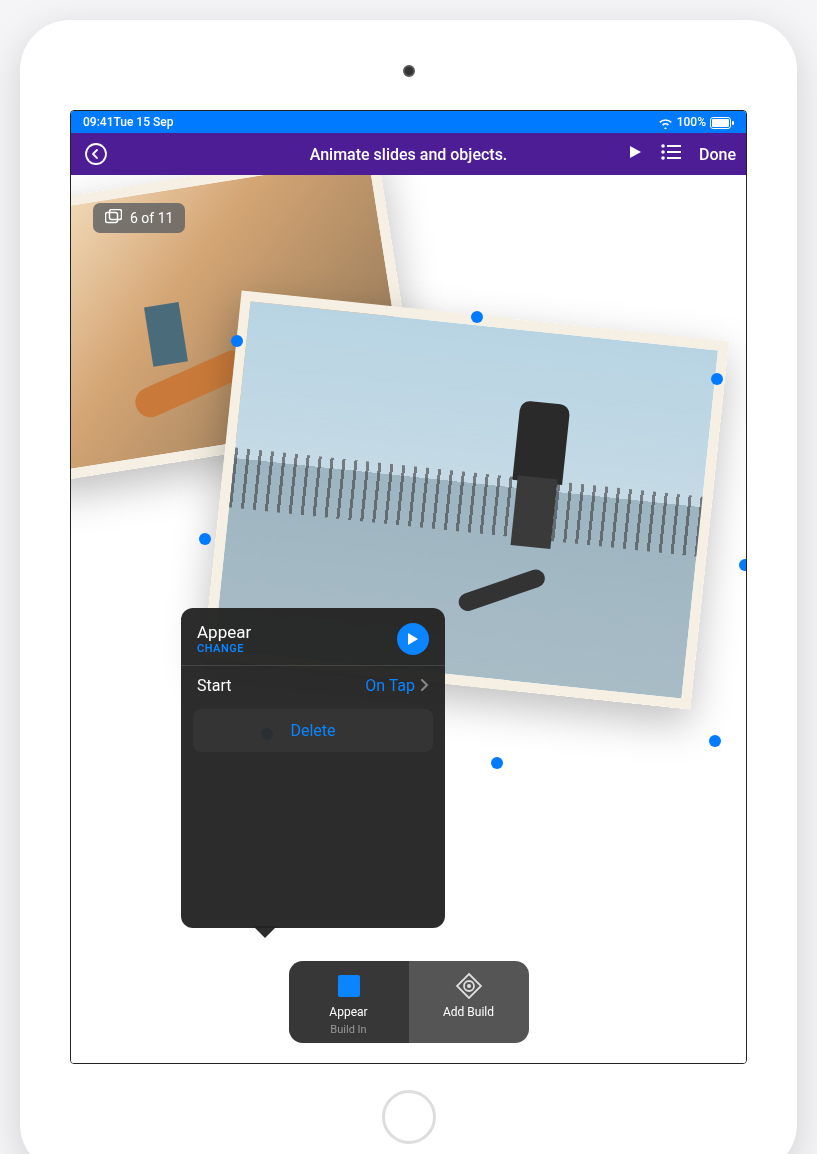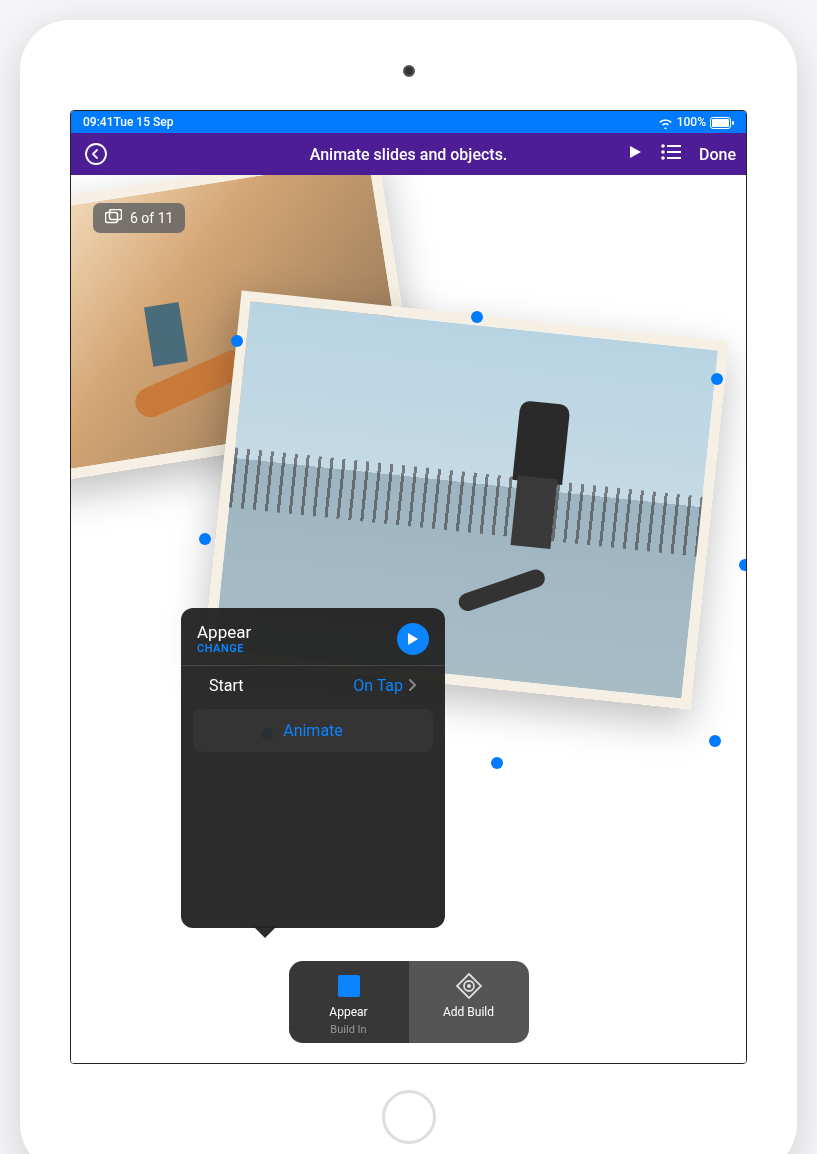--- a/index.html
+++ b/index.html
@@ -285,21 +285,21 @@
       border-radius: 50%;
       background: #0a84ff;
       display: flex;
       align-items: center;
       justify-content: center;
     }
     .popup-row {
       display: flex;
       justify-content: space-between;
       align-items: center;
-      padding: 10px 28px;
+      padding: 10px 16px;
       border-top: 1px solid rgba(255,255,255,0.12);
       font-size: 16px;
     }
     .popup-row-value {
       color: #0a84ff;
       display: flex;
       align-items: flex-start;
       gap: 6px;
     }
     .popup-delete {
@@ -454,21 +454,21 @@
           <span>Start</span>
           <span class="popup-row-value">
             <span>On Tap</span>
             <span>
               <svg width="8" height="12" viewBox="0 0 8 12">
                   <path d="M1 1l5 5-5 5" fill="none" stroke="#888" stroke-width="2" stroke-linecap="round"></path>
                 </svg>
             </span>
           </span>
         </div>
-        <div class="popup-delete">Animate</div>
+        <div class="popup-delete">Delete</div>
       </div>
 
       <div class="bottom-bar">
         <div class="bottom-item active">
           <div class="bottom-icon">
             <svg width="28" height="28" viewBox="0 0 28 28">
                 <rect x="3" y="3" width="22" height="22" rx="2" fill="#0a84ff"></rect>
               </svg>
           </div>
           <span class="bottom-label">Appear</span>

